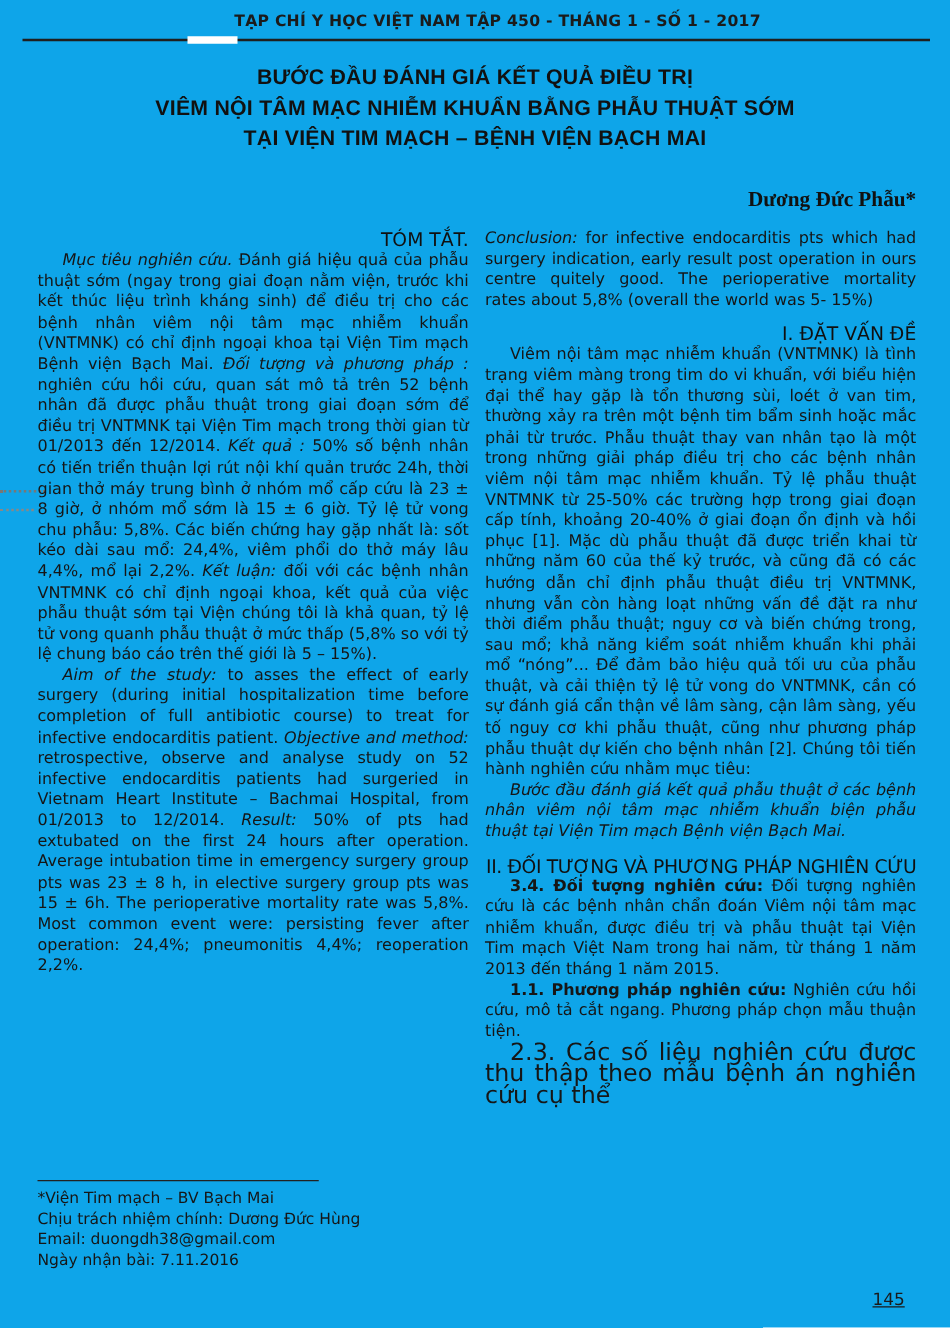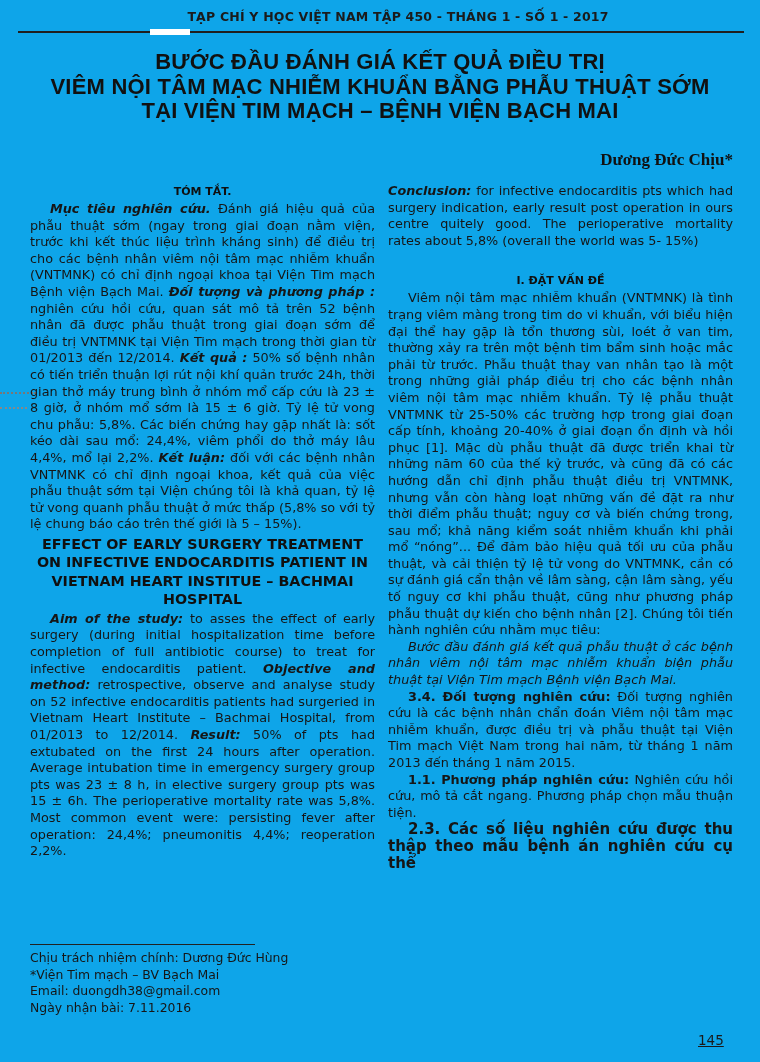--- a/index.html
+++ b/index.html
@@ -16,53 +16,53 @@
     position:absolute; top:31px; left:18px; width:726px;
     border-top:2.2px solid #1f1f1f;
   }
   .header-rule-gap {
     position:absolute; top:29px; left:150px; width:40px; height:6px; background:#fff;
   }
   
   .article-title {
     position:absolute; top:50px; left:30px; width:700px; margin:0;
     text-align:center; font-family:"Liberation Sans", sans-serif;
-    font-size:22px; line-height:24.5px; font-weight:bold; color:#111;
+    font-size:17px; line-height:24.5px; font-weight:bold; color:#111;
     letter-spacing:0.2px;
   }
   .author-line {
     position:absolute; top:150px; left:385px; width:348px; text-align:right;
     font-family:"Liberation Serif", serif; font-size:17px; font-weight:bold; color:#111;
   }
   
   .columns {
     position:absolute; top:183px; left:30px; width:703px;
     display:flex; gap:13px;
   }
   .col {
     width:345px; font-size:12.8px; line-height:16.6px; text-align:justify;
     color:#161616;
   }
   .col-left { height:833px; display:flex; flex-direction:column; }
   p { margin:0; text-indent:20px; }
   p.noindent { text-indent:0; }
-  .lead-bi { font-weight:bold; font-style:italic; }
+  .lead-bi { font-weight:normal; font-style:italic; }
   .lead-b  { font-weight:bold; }
   .sec-heading {
-    font-size:11px; font-weight:bold; margin:0; text-indent:0; text-align:center;
+    font-size:15px; font-weight:normal; margin:0; text-indent:0; text-align:right;
     line-height:18px; color:#101010;
   }
-  .sec-heading.mt { margin-top:23px; }
+  .sec-heading.mt { margin-top:9px; }
   .sec-heading.nowrap { white-space:nowrap; letter-spacing:-0.3px; }
   .summary-title {
     font-weight:bold; text-align:center; text-indent:0;
     font-size:14.3px; line-height:18.5px; margin:2px 6px 2px 6px; color:#101010;
   }
   .italic-para { font-style:italic; }
-  .bold-para { font-weight:bold; font-size:15px; }
+  .bold-para { font-weight:normal; font-size:19px; }
   
   .footnote { margin-top:auto; text-align:left; }
   .footnote-rule { width:225px; border-top:1.6px solid #222; margin-bottom:5px; }
   .footnote div { font-size:12.4px; line-height:16.4px; text-indent:0; }
   
   .page-number {
     position:absolute; top:1032px; left:698px; font-size:13.5px; color:#1a1a1a;text-decoration:underline;
   }
   
   .artifact-dots-1 { position:absolute; top:392px; left:0; width:36px; border-top:2px dotted #777; }
@@ -78,60 +78,60 @@
   </div>
   <div class="header-rule"></div>
   <div class="header-rule-gap"></div>
 
   <h1 class="article-title">
     <span>BƯỚC ĐẦU ĐÁNH GIÁ KẾT QUẢ ĐIỀU TRỊ</span><br>
     <span>VIÊM NỘI TÂM MẠC NHIỄM KHUẨN BẰNG PHẪU THUẬT SỚM</span><br>
     <span>TẠI VIỆN TIM MẠCH – BỆNH VIỆN BẠCH MAI</span>
   </h1>
 
-  <div class="author-line">Dương Đức Chịu*</div>
+  <div class="author-line">Dương Đức Phẫu*</div>
 
   <div class="artifact-dots-1"></div>
   <div class="artifact-dots-2"></div>
 
   <div class="columns">
 
     <div class="col col-left">
       <h2 class="sec-heading">TÓM TẮT.</h2>
 
       <p>
         <span class="lead-bi">Mục tiêu nghiên cứu.</span><span> Đánh giá hiệu quả của phẫu thuật sớm (ngay trong giai đoạn nằm viện, trước khi kết thúc liệu trình kháng sinh) để điều trị cho các bệnh nhân viêm nội tâm mạc nhiễm khuẩn (VNTMNK) có chỉ định ngoại khoa tại Viện Tim mạch Bệnh viện Bạch Mai. </span><span class="lead-bi">Đối tượng và phương pháp :</span><span> nghiên cứu hồi cứu, quan sát mô tả trên 52 bệnh nhân đã được phẫu thuật trong giai đoạn sớm để điều trị VNTMNK tại Viện Tim mạch trong thời gian từ 01/2013 đến 12/2014. </span><span class="lead-bi">Kết quả :</span><span> 50% số bệnh nhân có tiến triển thuận lợi rút nội khí quản trước 24h, thời gian thở máy trung bình ở nhóm mổ cấp cứu là 23 ± 8 giờ, ở nhóm mổ sớm là 15 ± 6 giờ. Tỷ lệ tử vong chu phẫu: 5,8%. Các biến chứng hay gặp nhất là: sốt kéo dài sau mổ: 24,4%, viêm phổi do thở máy lâu 4,4%, mổ lại 2,2%. </span><span class="lead-bi">Kết luận:</span><span> đối với các bệnh nhân VNTMNK có chỉ định ngoại khoa, kết quả của việc phẫu thuật sớm tại Viện chúng tôi là khả quan, tỷ lệ tử vong quanh phẫu thuật ở mức thấp (5,8% so với tỷ lệ chung báo cáo trên thế giới là 5 – 15%).</span>
       </p>
 
-      <div class="summary-title">EFFECT OF EARLY SURGERY TREATMENT ON INFECTIVE ENDOCARDITIS PATIENT IN VIETNAM HEART INSTITUE – BACHMAI HOSPITAL</div>
 
       <p>
         <span class="lead-bi">Aim of the study:</span><span> to asses the effect of early surgery (during initial hospitalization time before completion of full antibiotic course) to treat for infective endocarditis patient. </span><span class="lead-bi">Objective and method:</span><span> retrospective, observe and analyse study on 52 infective endocarditis patients had surgeried in Vietnam Heart Institute – Bachmai Hospital, from 01/2013 to 12/2014. </span><span class="lead-bi">Result:</span><span> 50% of pts had extubated on the first 24 hours after operation. Average intubation time in emergency surgery group pts was 23 ± 8 h, in elective surgery group pts was 15 ± 6h. The perioperative mortality rate was 5,8%. Most common event were: persisting fever after operation: 24,4%; pneumonitis 4,4%; reoperation 2,2%.</span>
       </p>
 
       <div class="footnote">
         <div class="footnote-rule"></div>
+        <div>*Viện Tim mạch – BV Bạch Mai</div>
         <div>Chịu trách nhiệm chính: Dương Đức Hùng</div>
-        <div>*Viện Tim mạch – BV Bạch Mai</div>
         <div>Email: duongdh38@gmail.com</div>
         <div>Ngày nhận bài: 7.11.2016</div>
       </div>
     </div>
 
     <div class="col col-right">
       <p class="noindent">
         <span class="lead-bi">Conclusion:</span><span> for infective endocarditis pts which had surgery indication, early result post operation in ours centre quitely good. The perioperative mortality rates about 5,8% (overall the world was 5- 15%)</span>
       </p>
 
       <h2 class="sec-heading mt">I. ĐẶT VẤN ĐỀ</h2>
 
       <p>Viêm nội tâm mạc nhiễm khuẩn (VNTMNK) là tình trạng viêm màng trong tim do vi khuẩn, với biểu hiện đại thể hay gặp là tổn thương sùi, loét ở van tim, thường xảy ra trên một bệnh tim bẩm sinh hoặc mắc phải từ trước. Phẫu thuật thay van nhân tạo là một trong những giải pháp điều trị cho các bệnh nhân viêm nội tâm mạc nhiễm khuẩn. Tỷ lệ phẫu thuật VNTMNK từ 25-50% các trường hợp trong giai đoạn cấp tính, khoảng 20-40% ở giai đoạn ổn định và hồi phục [1]. Mặc dù phẫu thuật đã được triển khai từ những năm 60 của thế kỷ trước, và cũng đã có các hướng dẫn chỉ định phẫu thuật điều trị VNTMNK, nhưng vẫn còn hàng loạt những vấn đề đặt ra như thời điểm phẫu thuật; nguy cơ và biến chứng trong, sau mổ; khả năng kiểm soát nhiễm khuẩn khi phải mổ “nóng”... Để đảm bảo hiệu quả tối ưu của phẫu thuật, và cải thiện tỷ lệ tử vong do VNTMNK, cần có sự đánh giá cẩn thận về lâm sàng, cận lâm sàng, yếu tố nguy cơ khi phẫu thuật, cũng như phương pháp phẫu thuật dự kiến cho bệnh nhân [2]. Chúng tôi tiến hành nghiên cứu nhằm mục tiêu:</p>
 
       <p class="italic-para">Bước đầu đánh giá kết quả phẫu thuật ở các bệnh nhân viêm nội tâm mạc nhiễm khuẩn biện phẫu thuật tại Viện Tim mạch Bệnh viện Bạch Mai.</p>
 
+      <h2 class="sec-heading mt nowrap">II. ĐỐI TƯỢNG VÀ PHƯƠNG PHÁP NGHIÊN CỨU</h2>
 
       <p>
         <span class="lead-b">3.4. Đối tượng nghiên cứu:</span><span> Đối tượng nghiên cứu là các bệnh nhân chẩn đoán Viêm nội tâm mạc nhiễm khuẩn, được điều trị và phẫu thuật tại Viện Tim mạch Việt Nam trong hai năm, từ tháng 1 năm 2013 đến tháng 1 năm 2015.</span>
       </p>
 
       <p>
         <span class="lead-b">1.1. Phương pháp nghiên cứu:</span><span> Nghiên cứu hồi cứu, mô tả cắt ngang. Phương pháp chọn mẫu thuận tiện.</span>
       </p>
 
       <p class="bold-para">2.3. Các số liệu nghiên cứu được thu thập theo mẫu bệnh án nghiên cứu cụ thể</p>

